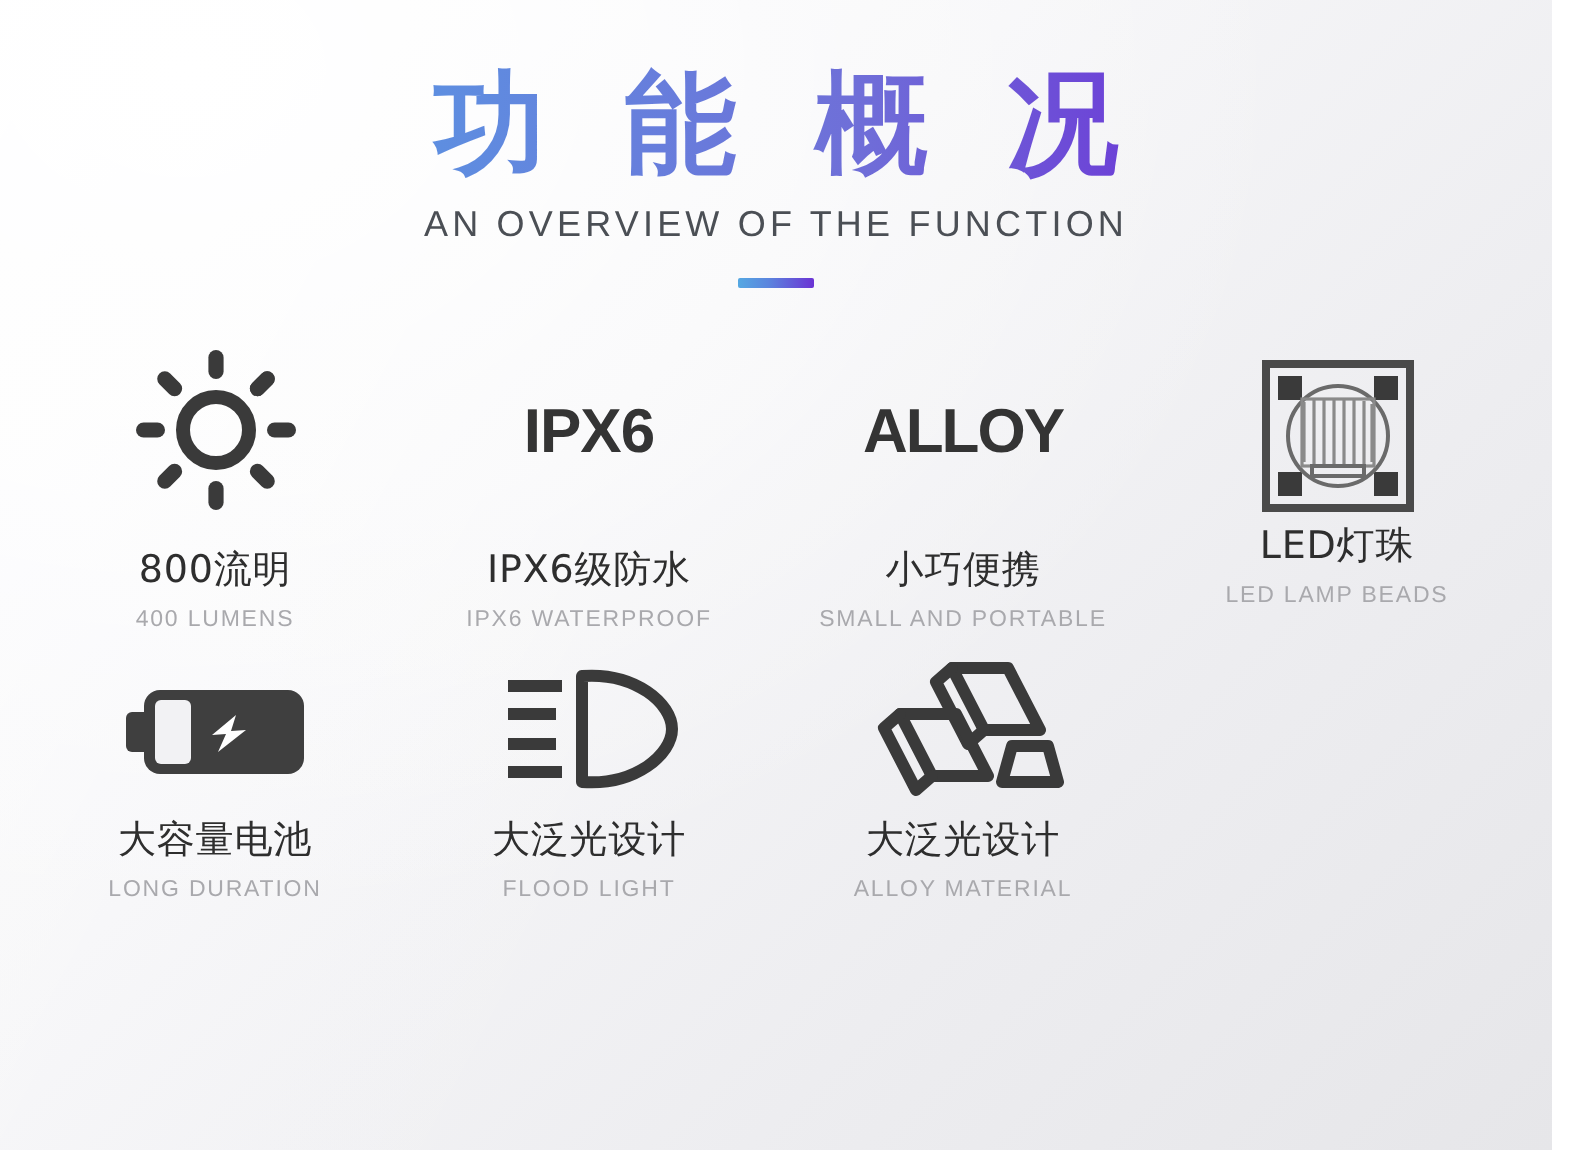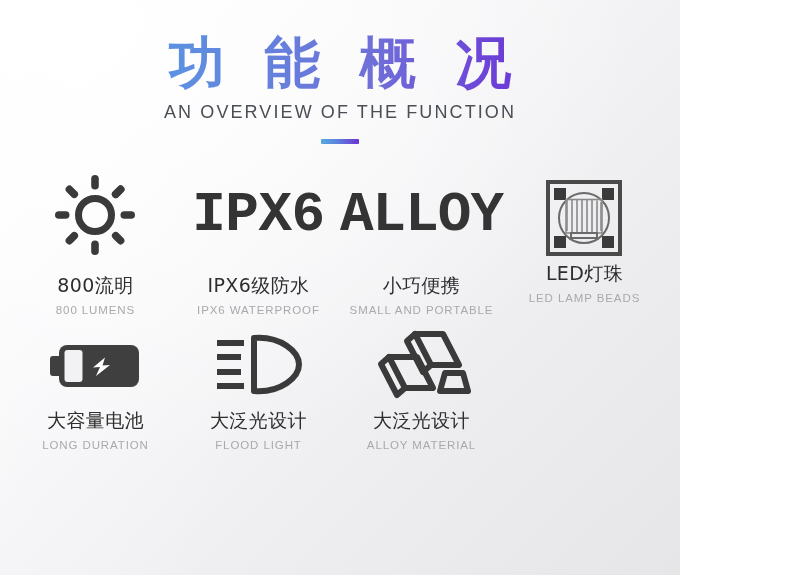--- a/index.html
+++ b/index.html
@@ -5,21 +5,21 @@
   html, body {
     margin: 0;
     padding: 0;
   }
   body {
     font-family: "Liberation Sans", "DejaVu Sans", sans-serif;
     background: #ffffff;
   }
   #page {
     position: relative;
-    width: 680px;
+    width: 776px;
     height: 575px;
     overflow: hidden;
     background:
       radial-gradient(ellipse 900px 700px at 12% 6%, #ffffff 0%, rgba(255,255,255,0) 62%),
       linear-gradient(135deg, #fdfdfe 0%, #f6f6f8 38%, #ededf0 70%, #e6e6e9 100%);
   }
   #page::after {
     content: "";
     position: absolute;
     inset: 0;
@@ -103,26 +103,26 @@
   .label-en {
     margin-top: 10px;
     font-size: 11.5px;
     letter-spacing: 0.9px;
     color: #a9a9ad;
     line-height: 1;
   }
   .row2 .label-cn { margin-top: 0px; }
 
   .text-icon {
-    font-size: 56px;
+    font-size: 31px;
     font-weight: 700;
     color: #343434;
     letter-spacing: -0.5px;
     line-height: 1;
-    font-family: Liberation Mono, monospace;
+    font-family: Liberation Sans, sans-serif;
   }
   .text-icon.mini { letter-spacing: -1px; }
 
   svg { display: block; }
 </style>
 </head>
 <body>
 
 <div id="page">
 
@@ -149,21 +149,21 @@
             <g transform="rotate(45 42 42)">
               <rect x="38.2" y="2" width="7.6" height="14.5" rx="3.8"></rect>
               <rect x="38.2" y="67.5" width="7.6" height="14.5" rx="3.8"></rect>
               <rect x="2" y="38.2" width="14.5" height="7.6" rx="3.8"></rect>
               <rect x="67.5" y="38.2" width="14.5" height="7.6" rx="3.8"></rect>
             </g>
           </g>
         </svg>
       </div>
       <div class="label-cn">800流明</div>
-      <div class="label-en">800 LUMENS</div>
+      <div class="label-en">400 LUMENS</div>
     </div>
 
     <div class="cell row1">
       <div class="icon-box">
         <span class="text-icon">IPX6</span>
       </div>
       <div class="label-cn">IPX6级防水</div>
       <div class="label-en">IPX6 WATERPROOF</div>
     </div>
 

